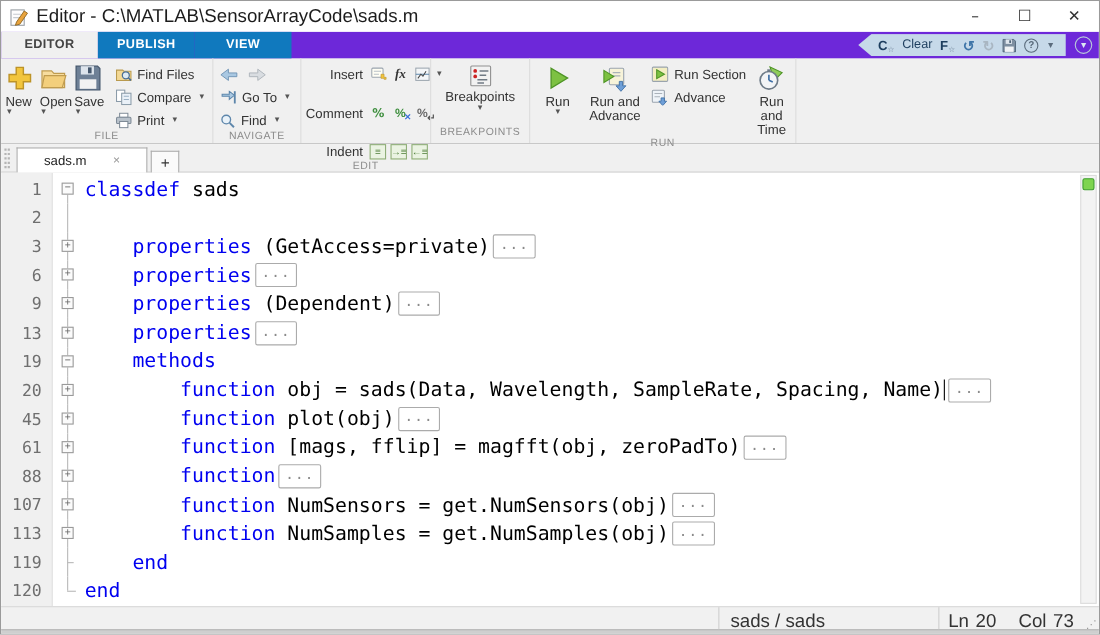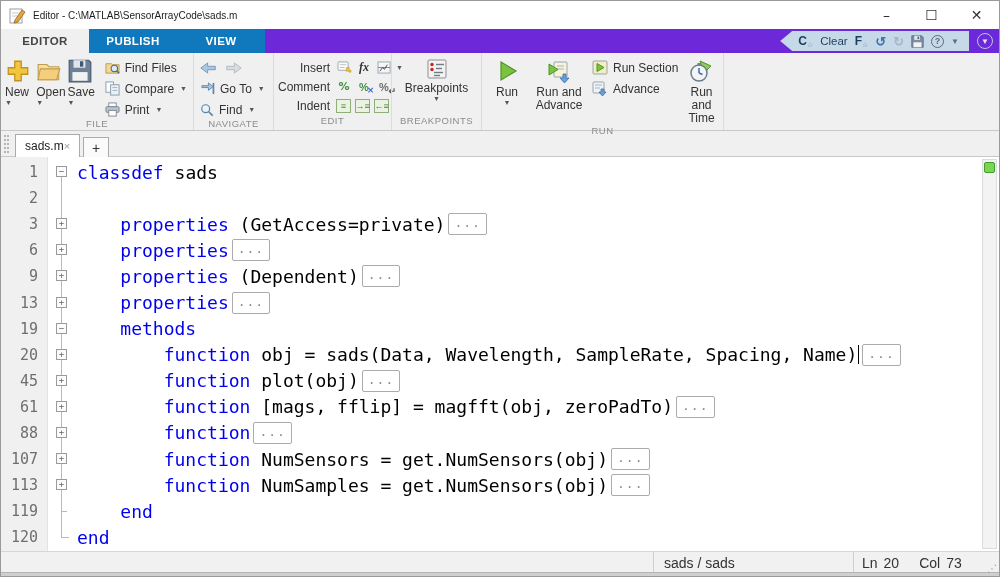--- a/index.html
+++ b/index.html
@@ -3,21 +3,21 @@
 <meta charset="utf-8">
 <style>
   * { margin:0; padding:0; box-sizing:border-box; }
   body { font-family:"Liberation Sans", sans-serif; background:#ddd; }
   .window { width:1000px; height:577px; background:#fff; position:relative; overflow:hidden;
             border:1px solid #9a9a9a; }
 
   
   .titlebar { height:28px; background:#ffffff; display:flex; align-items:center; padding-left:8px; }
   .app-icon { width:17px; height:17px; margin-right:7px; display:inline-flex; }
-  .title { font-size:10px; color:#1c1c1c; flex:1; }
+  .title { font-size:17px; color:#1c1c1c; flex:1; }
   .win-controls { display:flex; height:100%; }
   .win-btn { width:45px; height:100%; border:none; background:transparent; font-size:14px; color:#333;
              font-family:"DejaVu Sans", sans-serif; cursor:default; }
 
   
   .ribbon-tabs { height:24px; background:#6d28d9; display:flex; align-items:stretch; position:relative; }
   .rtab { width:88px; display:flex; align-items:center; justify-content:center; font-size:11.5px;
           font-weight:bold; letter-spacing:.4px; color:#fff; background:#1079be; }
   .rtab.active { background:#f0f0f0; color:#444; }
   .rtab-fill { flex:1; display:flex; align-items:center; justify-content:flex-end; padding-right:6px; }
@@ -57,21 +57,21 @@
   .fx { font-style:italic; font-weight:bold; font-family:"Liberation Serif", serif; color:#333; font-size:12px; }
   .indent-ic { width:15px; height:14px; border:1px solid #8fae79; background:#eaf3e2; display:inline-flex;
                align-items:center; justify-content:center; font-size:9px; color:#4d7d38; }
   .stackbtn { display:flex; flex-direction:column; align-items:center; justify-content:flex-start; padding:3px 8px 0 8px; }
   .stackbtn .lbl2 { text-align:center; line-height:13px; margin-top:2px; }
 
   
   .doctabs { height:26px; background:#f0f0f0; display:flex; align-items:flex-end; border-bottom:1px solid #c9c9c9; }
   .grip { width:5px; height:18px; margin:0 6px 3px 3px; border-left:2px dotted #b5b5b5; border-right:2px dotted #b5b5b5; }
   .dtab { height:23px; background:#fff; border:1px solid #ababab; border-bottom:none; display:flex; align-items:center;
-          gap:0; padding:0 9px; font-size:12px; color:#222; position:relative; top:1px; }
+          gap:24px; padding:0 24px; font-size:12px; color:#222; position:relative; top:1px; }
   .dtab .close { color:#9a9a9a; font-size:11px; }
   .plustab { height:20px; width:26px; background:#fafafa; border:1px solid #ababab; border-bottom:none; margin-left:3px;
              display:flex; align-items:center; justify-content:center; font-size:14px; color:#333; position:relative; top:1px; }
 
   
   .editor { height:394px; background:#fff; position:relative; overflow:hidden; }
   .editor::before { content:""; position:absolute; left:0; top:0; bottom:0; width:46px; background:#f0f0f0;
                     border-right:1px solid #e2e2e2; }
   .code-lines { position:relative; padding-top:2px; }
   .code-line { display:flex; height:26.1px; align-items:center; }
@@ -90,21 +90,21 @@
   .tok-pl { color:#000; }
   .tok-cm { color:#228b22; }
   .collapsed-box { display:inline-block; border:1px solid #ababab; border-radius:2px; background:#fff; color:#8a8a8a;
                    font-size:13px; line-height:16px; padding:1px 5px 3px 5px; margin-left:3px; letter-spacing:1px; }
   .caret-i { display:inline-block; width:1px; height:19px; background:#000; margin-left:1px; }
   .indicator-strip { position:absolute; right:2px; top:2px; bottom:2px; width:15px; background:#f3f3f3;
                      border:1px solid #dcdcdc; }
   .indicator-ok { width:11px; height:11px; margin:2px auto; background:#7ed44f; border:1px solid #3e9e2e; border-radius:2px; }
 
   
-  .statusbar { height:21px; background:#f1f1f1; border-top:1px solid #d6d6d6; display:flex; font-size:14px; color:#333;padding-left:20px; }
+  .statusbar { height:21px; background:#f1f1f1; border-top:1px solid #d6d6d6; display:flex; font-size:17px; color:#333;padding-left:20px; }
   .sb-left { flex:1; }
   .sb-doc { width:200px; border-left:1px solid #cfcfcf; padding:3px 10px; }
   .sb-pos { width:132px; border-left:1px solid #cfcfcf; padding:3px 8px; display:flex; gap:6px; }
   .sb-pos .val { margin-right:14px; }
   .sb-grip { width:14px; position:relative; }
   .sb-grip::before { content:"⋰"; position:absolute; right:2px; bottom:-2px; color:#9a9a9a; font-size:10px; }
   .bottom-frame { height:6px; background:#cfcfcf; border-top:1px solid #b5b5b5; }
 
   svg { display:block; }
 </style>
@@ -264,21 +264,21 @@
             </span>
             <span>Find</span>
             <span class="caret">▼</span>
           </div>
         </div>
       </div>
       <div class="tsection-caption">NAVIGATE</div>
     </div>
 
     <div class="tsection" style="width:118px">
-      <div class="tsection-body" style="flex-direction:column; gap:2px; padding-top:4px">
+      <div class="tsection-body" style="flex-direction:column; gap:18px; padding-top:4px">
         <div class="editrow">
           <span class="rowlbl">Insert</span>
           <span class="minibtn">
             <svg width="15" height="13" viewBox="0 0 16 14">
                 <rect x="1" y="1" width="11" height="9" rx="1" fill="#fffef4" stroke="#9aa4ae"></rect>
                 <line x1="3" y1="4" x2="10" y2="4" stroke="#b8c0c8"></line>
                 <line x1="3" y1="7" x2="8" y2="7" stroke="#b8c0c8"></line>
                 <path d="M10 7h3v3h2v2h-2v-1h-3z" fill="#f2c53d" stroke="#bd9327" stroke-width="0.6"></path>
               </svg>
           </span>
@@ -489,21 +489,21 @@
           <div class="fold fold-plus">
             <span class="fold-box">+</span>
           </div>
           <div class="code-text"><span class="tok-kw">        function</span><span class="tok-pl"> NumSensors = get.NumSensors(obj)</span><span class="collapsed-box">...</span></div>
         </div>
         <div class="code-line">
           <div class="lnum">113</div>
           <div class="fold fold-plus">
             <span class="fold-box">+</span>
           </div>
-          <div class="code-text"><span class="tok-kw">        function</span><span class="tok-pl"> NumSamples = get.NumSensors(obj)</span><span class="collapsed-box">...</span></div>
+          <div class="code-text"><span class="tok-kw">        function</span><span class="tok-pl"> NumSamples = get.NumSamples(obj)</span><span class="collapsed-box">...</span></div>
         </div>
         <div class="code-line">
           <div class="lnum">119</div>
           <div class="fold fold-tick"></div>
           <div class="code-text"><span class="tok-kw">    end</span></div>
         </div>
         <div class="code-line">
           <div class="lnum">120</div>
           <div class="fold fold-corner"></div>
           <div class="code-text"><span class="tok-kw">end</span></div>

